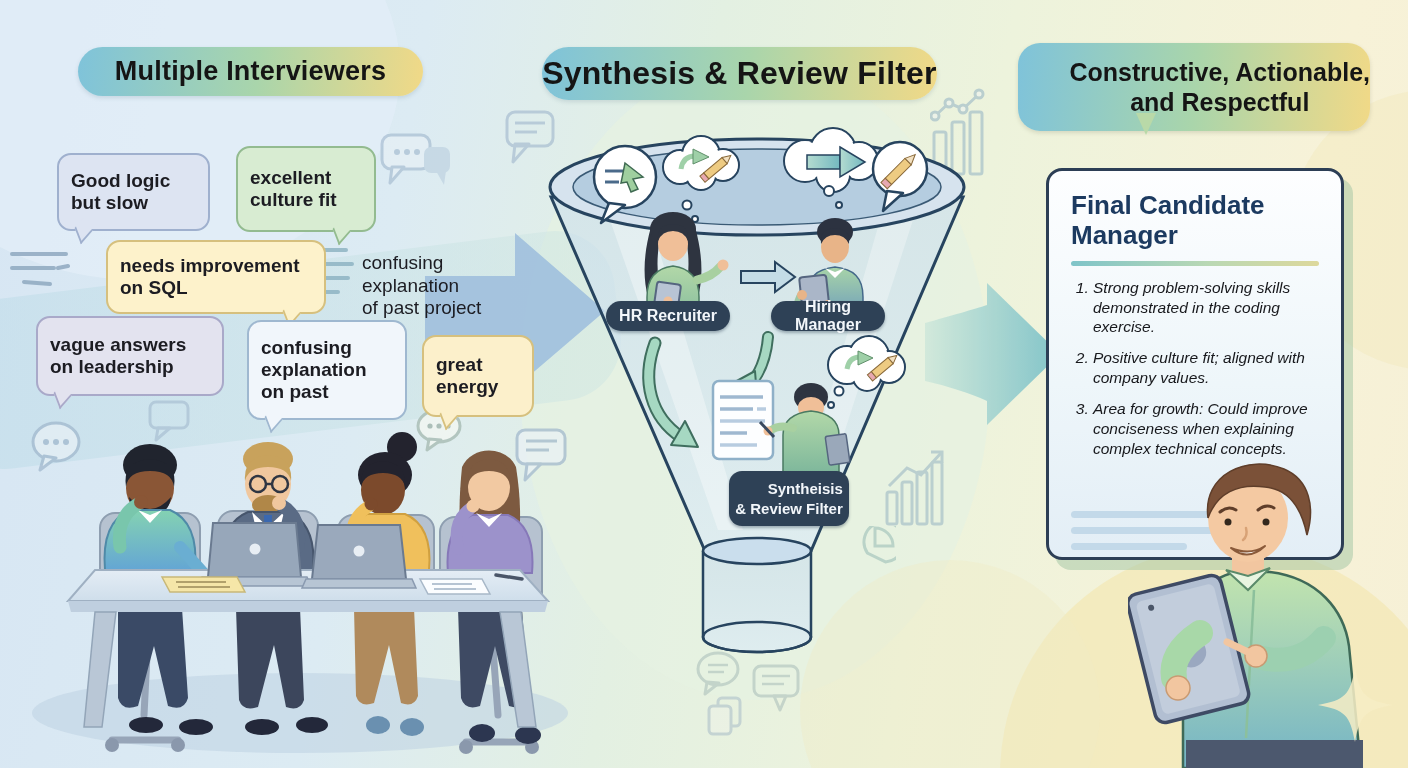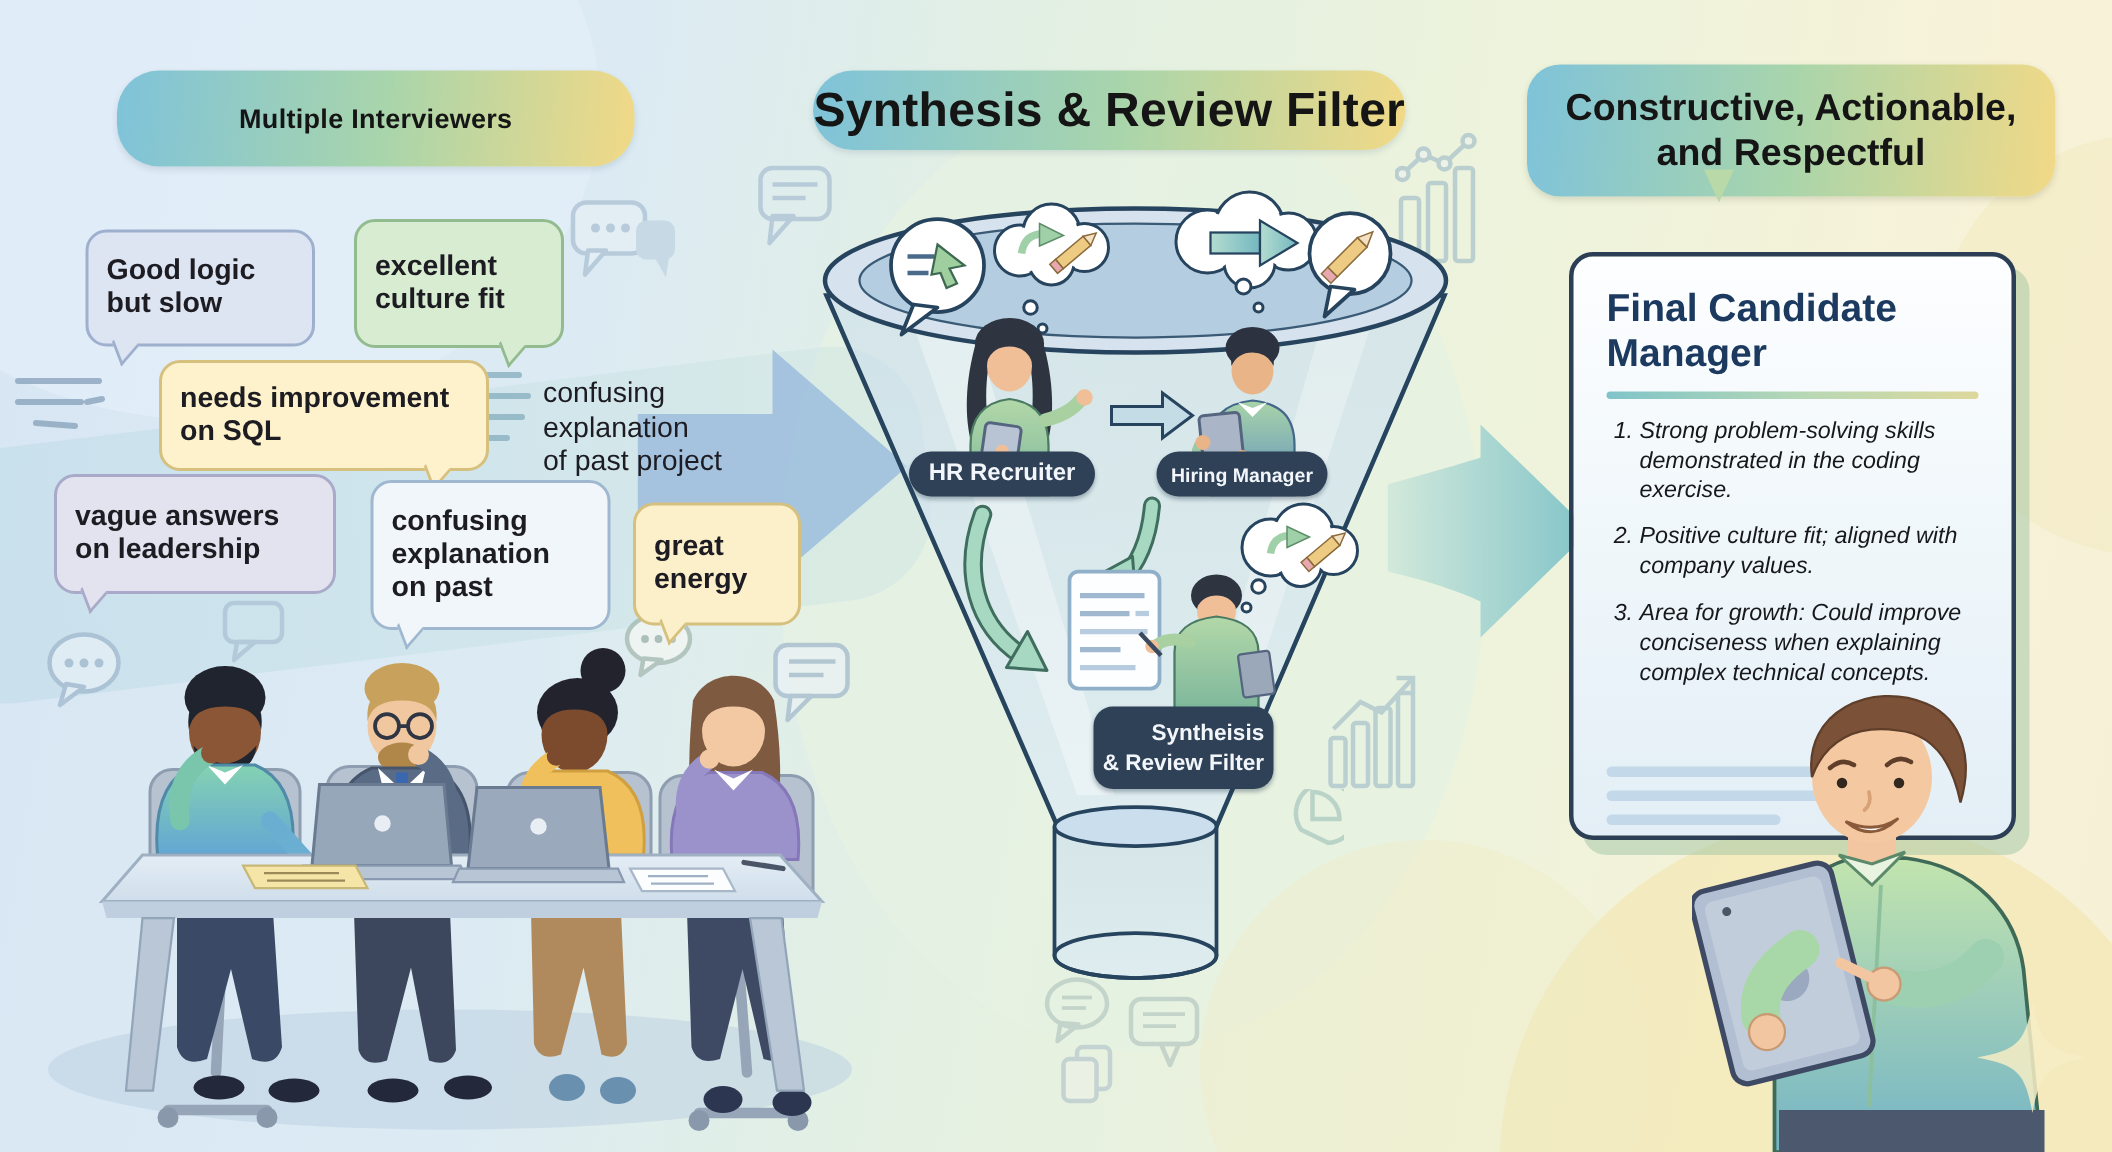--- a/index.html
+++ b/index.html
@@ -11,21 +11,21 @@
   .blob{position:absolute;border-radius:50%;pointer-events:none;}
   .band{position:absolute;pointer-events:none;}
   
   .title-badge{
     position:absolute;display:flex;align-items:center;justify-content:center;
     border-radius:28px;font-weight:800;color:#151515;letter-spacing:.2px;
     background:linear-gradient(95deg,#7fc3da 0%,#a9d5ab 52%,#f1d987 100%);
     box-shadow:0 2px 4px rgba(80,110,130,.18);
   }
   .speech-title{
-    position:absolute;display:flex;align-items:center;justify-content:center;text-align:center;
+    position:absolute;display:flex;align-items:center;justify-content:flex-end;text-align:center;
     border-radius:22px;font-weight:800;color:#151515;line-height:1.22;
     background:linear-gradient(95deg,#7fc3da 0%,#a9d5ab 50%,#f1d987 100%);
     white-space:pre-line;box-shadow:0 2px 4px rgba(110,110,80,.2);
   }
   .speech-title::after{
     content:"";position:absolute;bottom:-20px;left:118px;
     border:16px solid transparent;border-top:22px solid #b9d9a8;border-left-width:10px;border-right-width:10px;
   }
   
   .bubble{
@@ -82,21 +82,21 @@
   <svg class="deco" style="left:925px;top:283px;" width="135" height="142" viewBox="0 0 135 142">
     <defs>
         <linearGradient id="ar2" x1="0" y1="0" x2="1" y2="0">
       <stop offset="0" stop-color="#cfe8da"></stop>
           <stop offset="1" stop-color="#6fbcc6"></stop>
         </linearGradient>
       </defs>
     <path d="M0,40 C25,33 50,26 62,22 L62,0 L135,71 L62,142 L62,118 C45,110 22,103 0,98 Z" fill="url(#ar2)"></path>
   </svg>
 
-  <div class="title-badge" style="left:78px;top:47px;width:345px;height:64px;font-size:18px;">
+  <div class="title-badge" style="left:78px;top:47px;width:345px;height:49px;font-size:27px;">
     <span>Multiple Interviewers</span>
   </div>
 
   <svg class="deco" style="left:10px;top:248px;" width="78" height="46" viewBox="0 0 78 46">
     <g stroke="#8fa9c0" stroke-width="4" stroke-linecap="round">
       <line x1="2" y1="6" x2="56" y2="6"></line>
         <line x1="2" y1="20" x2="44" y2="20"></line>
       <line x1="48" y1="20" x2="58" y2="18"></line>
         <line x1="14" y1="34" x2="40" y2="36"></line>
       </g>
@@ -516,21 +516,21 @@
       <line x1="225" y1="297" x2="239" y2="312" stroke="#3a4a60" stroke-width="3"></line>
       <g transform="rotate(-8 302 324)">
         <rect x="292" y="310" width="21" height="29" rx="2" fill="#9aa8ba" stroke="#55657f" stroke-width="1.5"></rect>
       </g>
     </g>
   </svg>
 
   <div class="pill" style="left:606px;top:301px;width:124px;height:30px;font-size:16px;">
     <span>HR Recruiter</span>
   </div>
-  <div class="pill" style="left:771px;top:301px;width:114px;height:30px;font-size:13px;">
+  <div class="pill" style="left:771px;top:301px;width:114px;height:30px;font-size:16px;">
     <span>Hiring Manager</span>
   </div>
   <div class="pill" style="left:729px;top:471px;width:120px;height:55px;font-size:15px;line-height:1.3;border-radius:13px;text-align:right;">
     <span>Syntheisis
 &amp; Review Filter</span>
   </div>
 
   <div class="speech-title" style="left:1018px;top:43px;width:352px;height:88px;font-size:25px;">
     <span>Constructive, Actionable,
 and Respectful</span>

